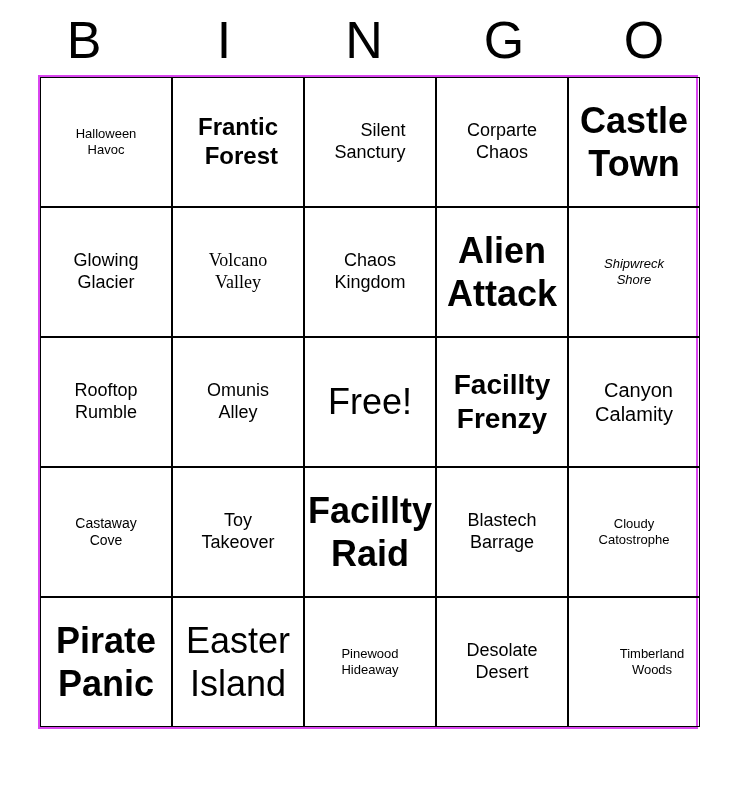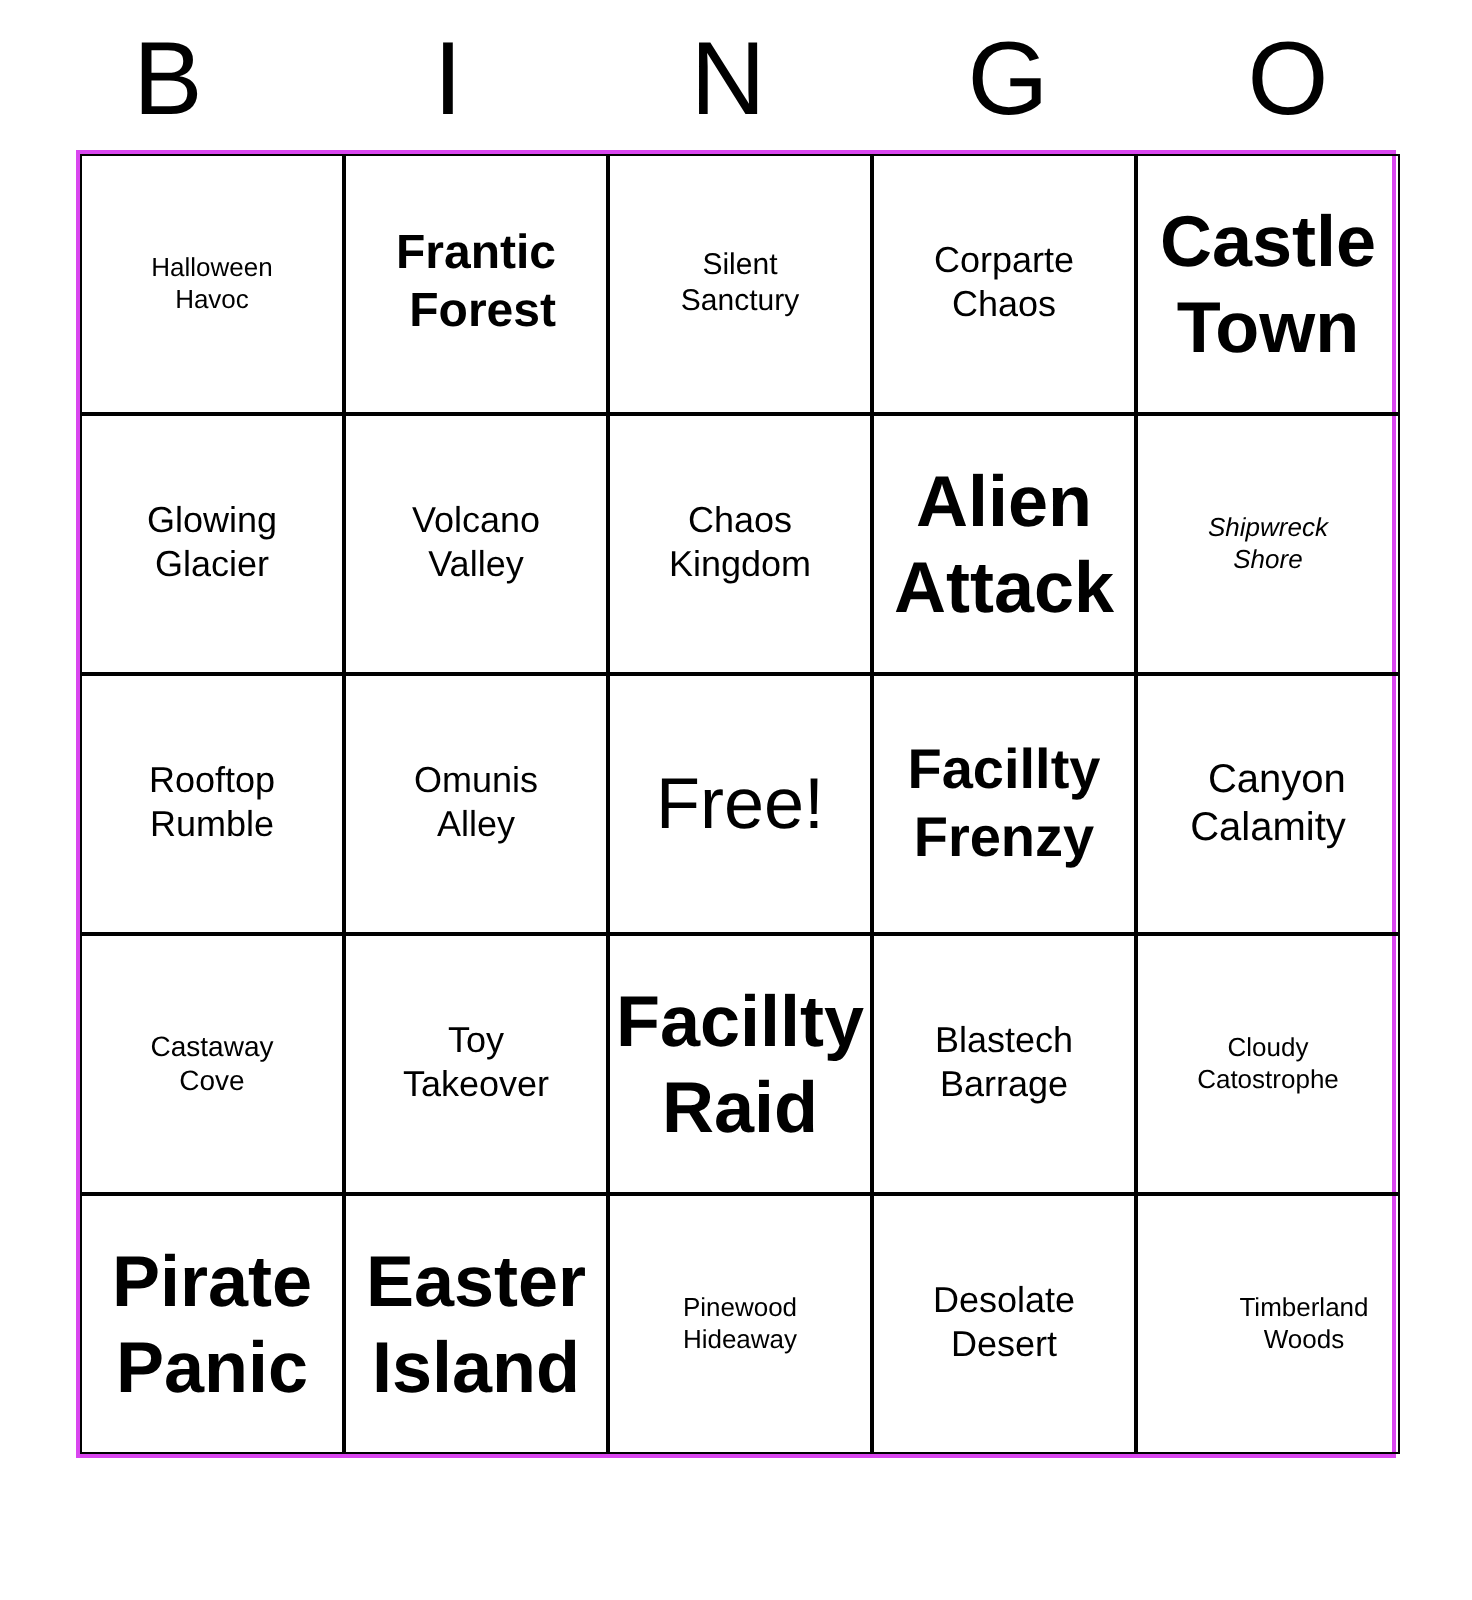--- a/index.html
+++ b/index.html
@@ -67,33 +67,33 @@
   </div>
 
 <div class="bingo-grid">
 <div class="bingo-cell">
       <span class="cell-text" style="font-size: 13px; line-height: 1.2; text-align: center;">Halloween<br>Havoc</span>
     </div>
     <div class="bingo-cell">
       <span class="cell-text" style="font-size: 24px; font-weight: bold; line-height: 1.2; text-align: right;">Frantic<br>Forest</span>
     </div>
     <div class="bingo-cell">
-      <span class="cell-text" style="font-size: 15px; line-height: 1.2; text-align: center;">Silent<br>Sanctury</span>
+      <span class="cell-text" style="font-size: 18px; line-height: 1.2; text-align: right;">Silent<br>Sanctury</span>
     </div>
     <div class="bingo-cell">
       <span class="cell-text" style="font-size: 18px; line-height: 1.2; text-align: center;">Corparte<br>Chaos</span>
     </div>
     <div class="bingo-cell">
       <span class="cell-text" style="font-size: 36px; font-weight: bold; line-height: 1.2; text-align: center;">Castle<br>Town</span>
     </div>
     <div class="bingo-cell">
       <span class="cell-text" style="font-size: 18px; line-height: 1.2; text-align: center;">Glowing<br>Glacier</span>
     </div>
     <div class="bingo-cell">
-      <span class="cell-text" style="font-size: 18px; line-height: 1.2; text-align: center;">Volcano<br>Valley</span>
+      <span class="cell-text" style="font-size: 18px; line-height: 1.2; text-align: center; font-family: Liberation Serif, serif;">Volcano<br>Valley</span>
     </div>
     <div class="bingo-cell">
       <span class="cell-text" style="font-size: 18px; line-height: 1.2; text-align: center;">Chaos<br>Kingdom</span>
     </div>
     <div class="bingo-cell">
       <span class="cell-text" style="font-size: 36px; font-weight: bold; line-height: 1.2; text-align: center;">Alien<br>Attack</span>
     </div>
     <div class="bingo-cell">
       <span class="cell-text" style="font-size: 13px; line-height: 1.2;  font-style: italic;">Shipwreck<br>Shore</span>
     </div>
@@ -124,21 +124,21 @@
     <div class="bingo-cell">
       <span class="cell-text" style="font-size: 18px; line-height: 1.2; text-align: center;">Blastech<br>Barrage</span>
     </div>
     <div class="bingo-cell">
       <span class="cell-text" style="font-size: 13px; line-height: 1.2; text-align: center;">Cloudy<br>Catostrophe</span>
     </div>
     <div class="bingo-cell">
       <span class="cell-text" style="font-size: 36px; font-weight: bold; line-height: 1.2; text-align: center;">Pirate<br>Panic</span>
     </div>
     <div class="bingo-cell">
-      <span class="cell-text" style="font-size: 36px; font-weight: bold; line-height: 1.2; text-align: center;">Easter<br>Island</span>
+      <span class="cell-text" style="font-size: 36px; font-weight: normal; line-height: 1.2; text-align: center;">Easter<br>Island</span>
     </div>
     <div class="bingo-cell">
       <span class="cell-text" style="font-size: 13px; line-height: 1.2; text-align: center;">Pinewood<br>Hideaway</span>
     </div>
     <div class="bingo-cell">
       <span class="cell-text" style="font-size: 18px; line-height: 1.2; text-align: center;">Desolate<br>Desert</span>
     </div>
     <div class="bingo-cell">
       <span class="cell-text" style="font-size: 13px; line-height: 1.2; text-align: center; margin-left: 36px;">Timberland<br>Woods</span>
     </div>

